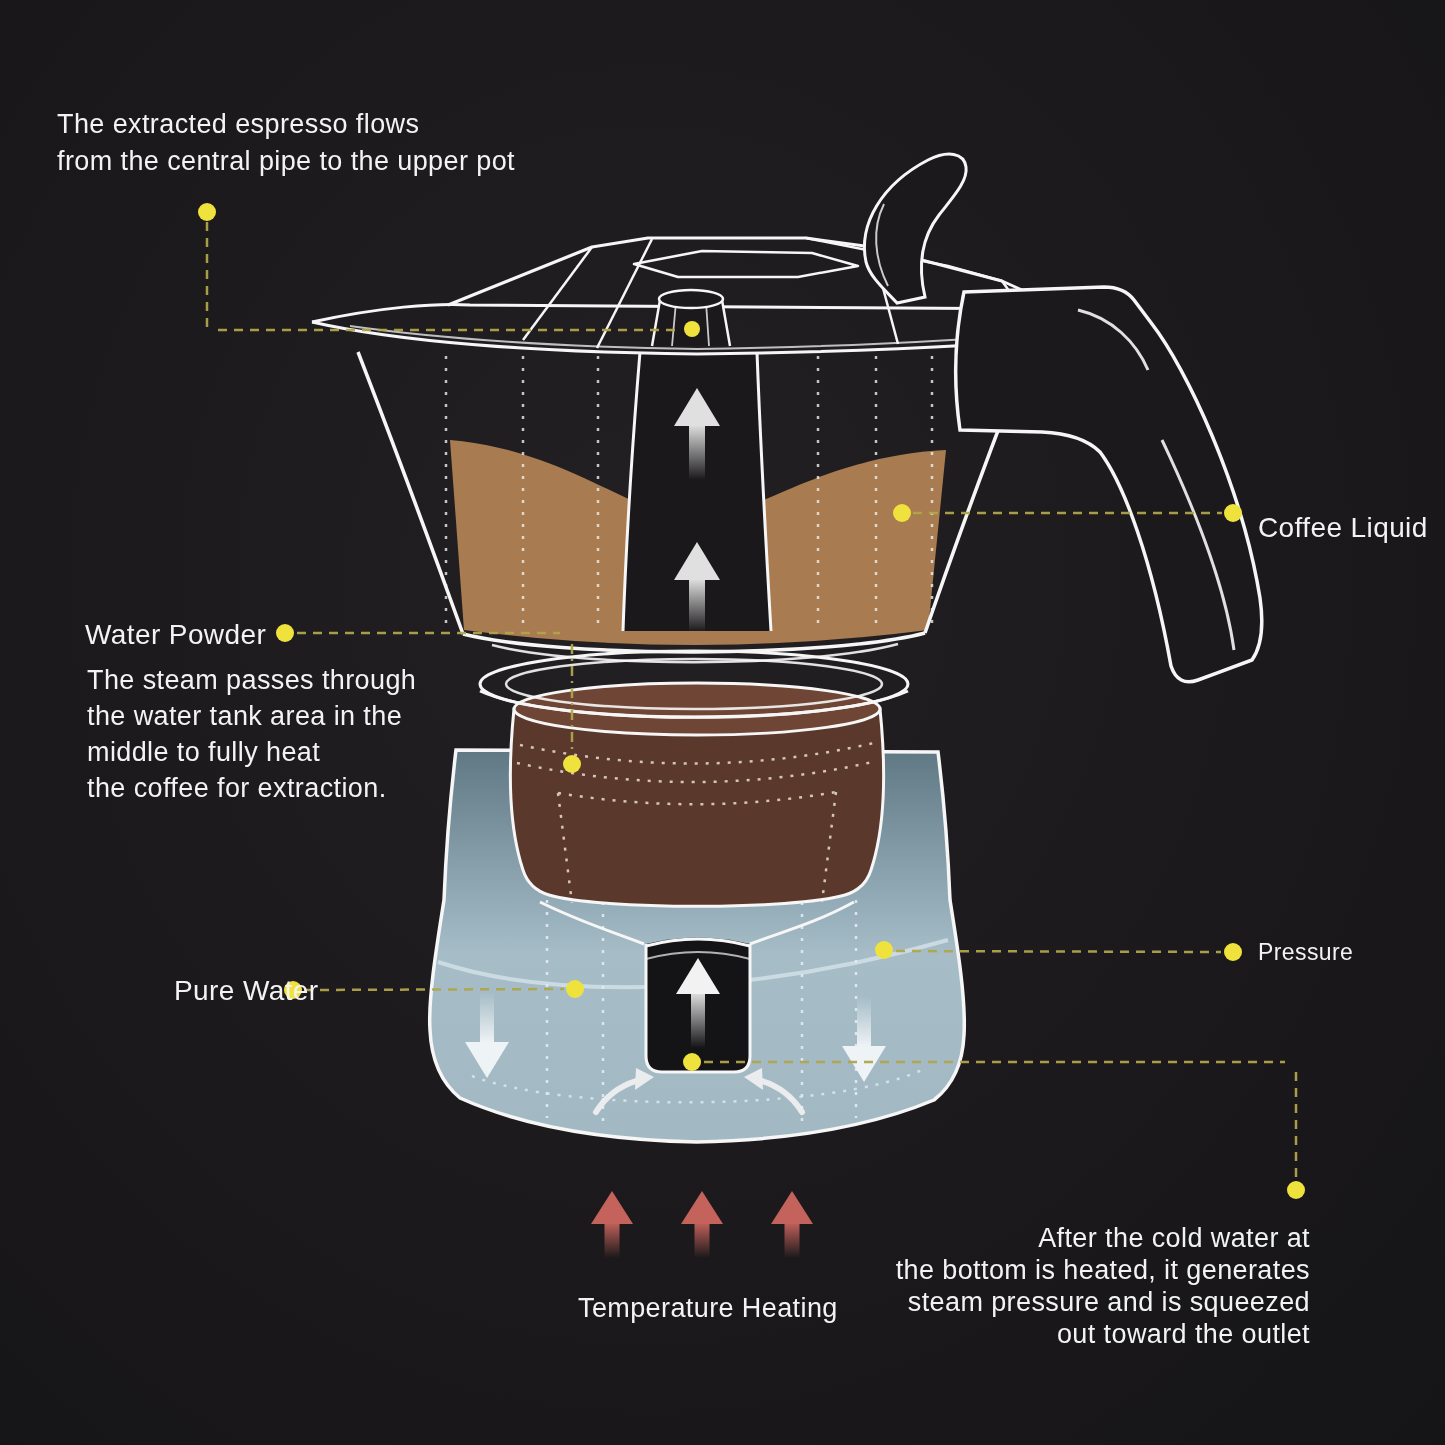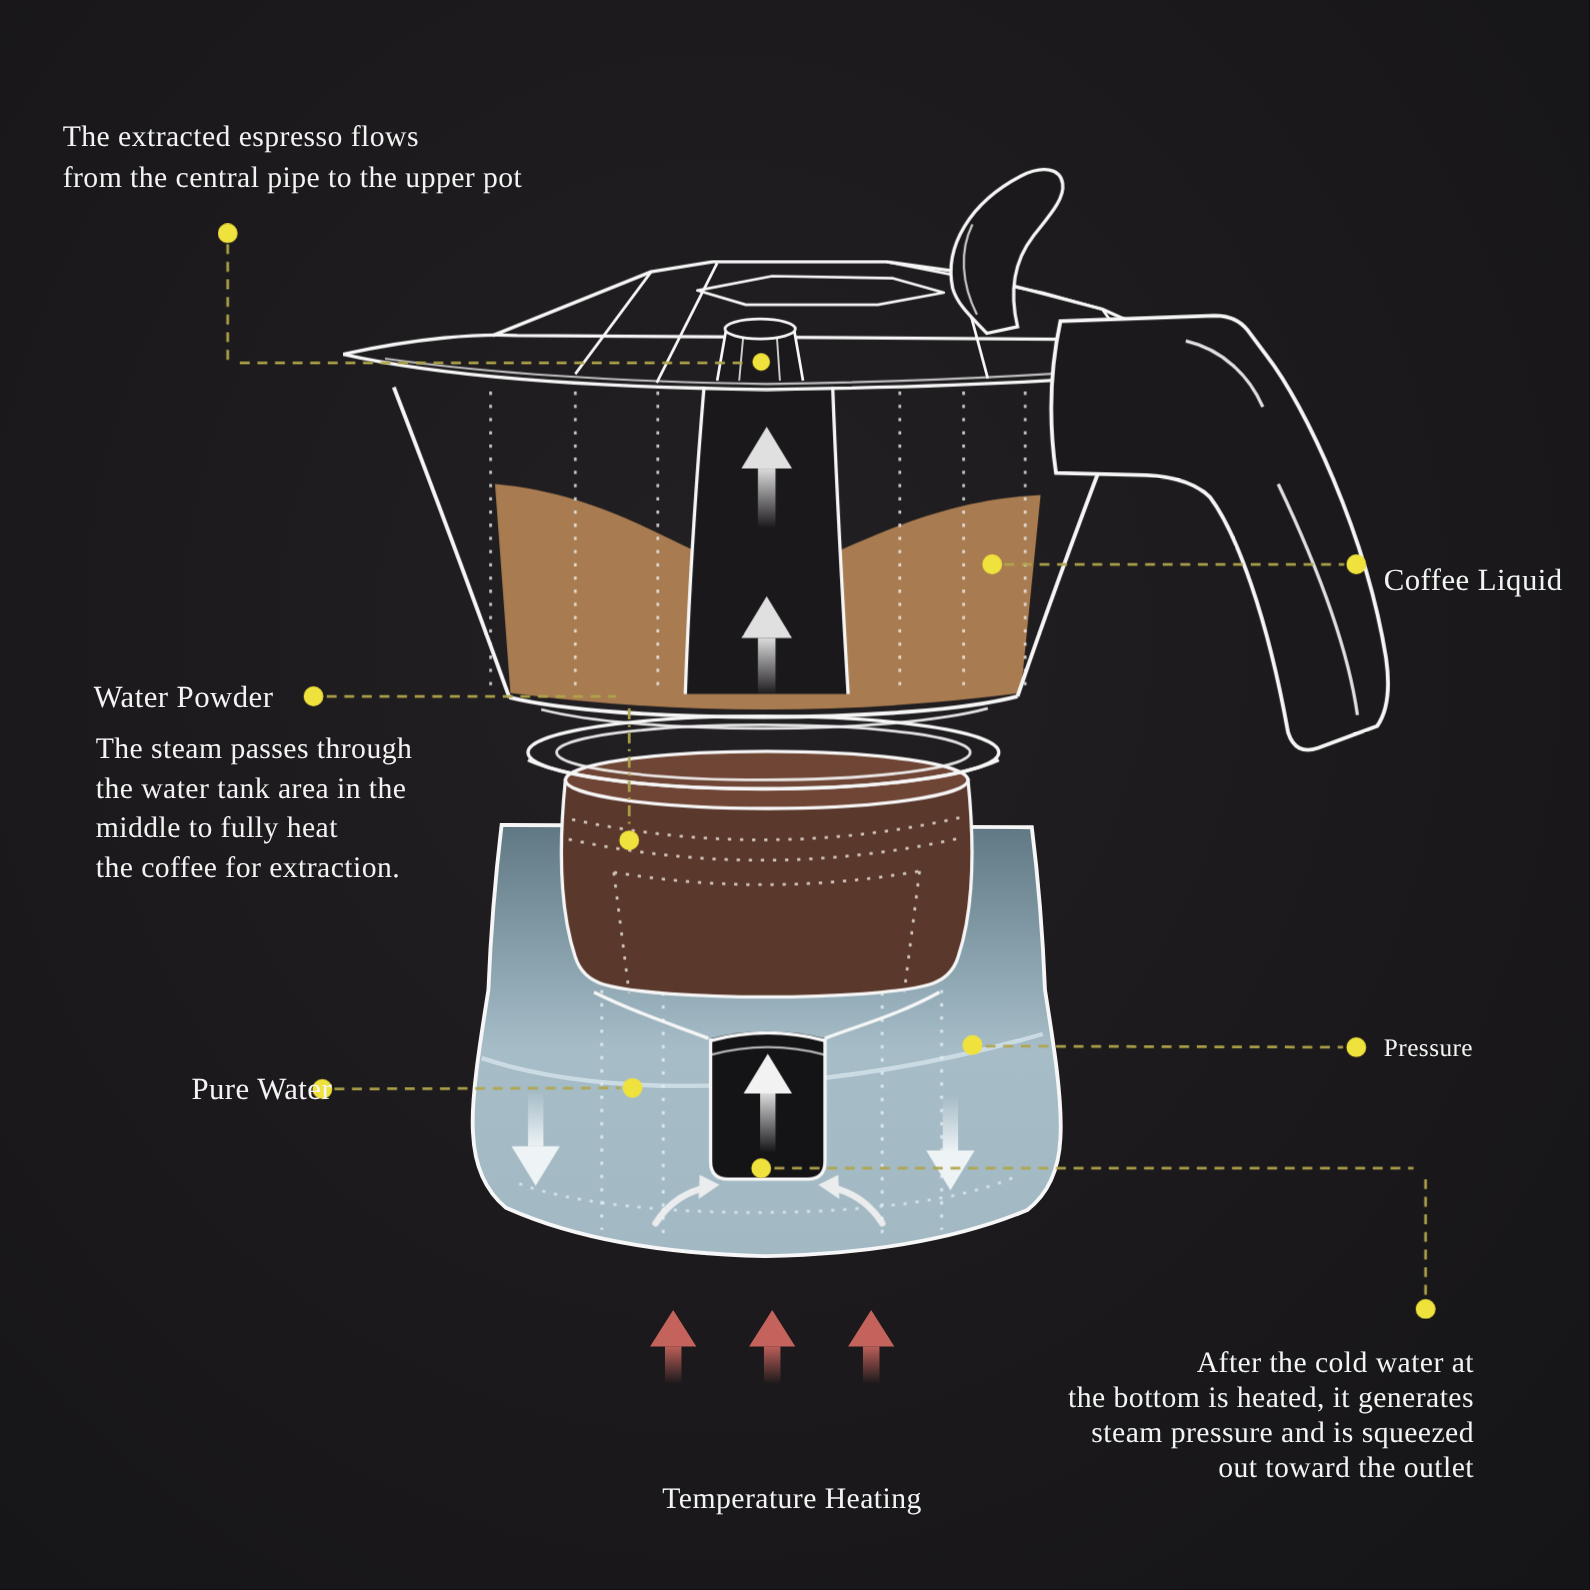--- a/index.html
+++ b/index.html
@@ -1,33 +1,33 @@
 <!DOCTYPE html>
 <html><head>
 <meta charset="utf-8">
 <style>
   html,body{margin:0;padding:0;background:#0e0d0f;}
   #stage{
     position:relative;width:1445px;height:1445px;overflow:hidden;
     background:radial-gradient(ellipse at 45% 40%, #232023 0%, #1b191b 55%, #151416 100%);
-    font-family:Liberation Serif, serif;
+    font-family:Liberation Sans, sans-serif;
   }
   #stage svg{position:absolute;left:0;top:0;}
   .label{
     position:absolute;color:#f3f3f3;font-size:27px;line-height:37px;
     white-space:pre-line;letter-spacing:0.4px;
   }
   .lbl-espresso{left:57px;top:106px;}
   .lbl-coffee-powder{left:85px;top:616px;font-size:28px;}
   .lbl-steam-para{left:87px;top:662px;line-height:36px;}
   .lbl-pure-water{left:137px;top:972px;font-size:28px;margin-left:37px;}
   .lbl-coffee-liquid{left:1258px;top:497px;font-size:28px;margin-top:12px;}
   .lbl-pressure{left:1258px;top:934px;font-size:23px;}
-  .lbl-temperature{left:578px;top:1344px;width:260px;text-align:right;}
-  .lbl-outlet{left:920px;top:1222px;width:420px;text-align:right;line-height:32px;}
+  .lbl-temperature{left:578px;top:1290px;width:260px;text-align:left;}
+  .lbl-outlet{left:890px;top:1222px;width:420px;text-align:right;line-height:32px;}
 </style>
 </head>
 <body>
 
 <div id="stage">
 
 <svg width="1445" height="1445" viewBox="0 0 1445 1445">
   <defs>
     <linearGradient id="tg" x1="0" y1="0" x2="0" y2="1">
       <stop offset="0" stop-color="#5f7884"></stop>

